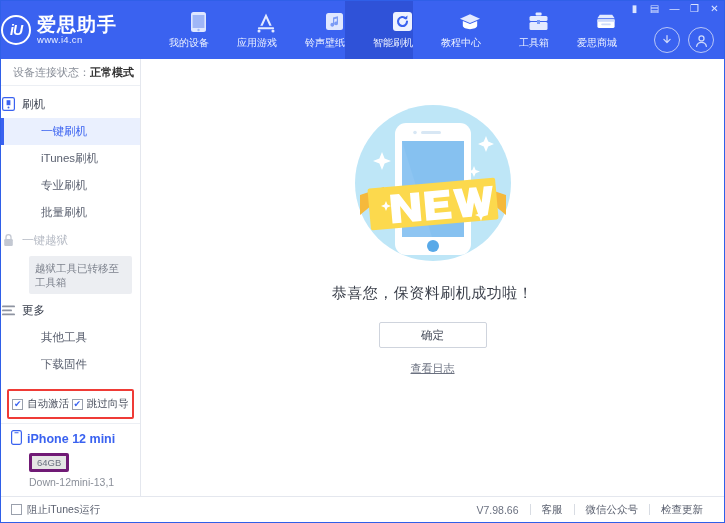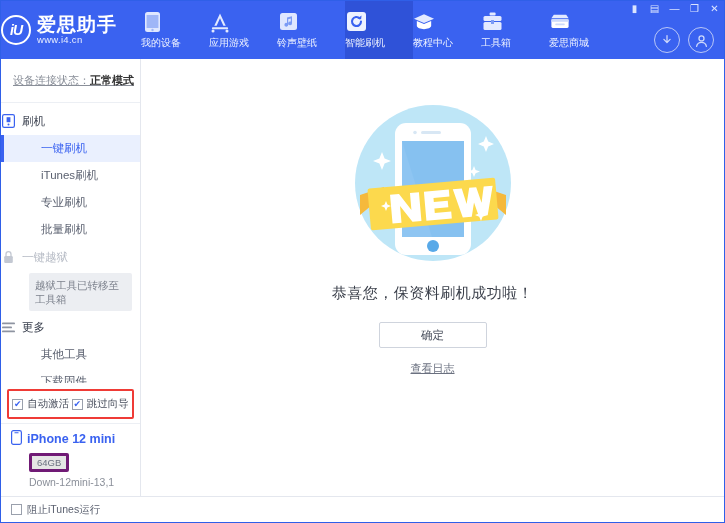--- a/index.html
+++ b/index.html
@@ -36,21 +36,21 @@
     color: #fff; font-size: 14px; font-weight: bold; font-style: italic;
     letter-spacing: -1px;
   }
   .logo-text { display: flex; flex-direction: column; line-height: 1.05; }
   .logo-title { color: #fff; font-size: 19px; font-weight: bold; letter-spacing: 1px; }
   .logo-url { color: #e6ecff; font-size: 9.5px; letter-spacing: .3px; }
 
   .nav { display: flex; align-items: stretch; height: 58px; }
   .nav-item {
     width: 68px; height: 58px;
-    display: flex; flex-direction: column; align-items: flex-start; justify-content: center;
+    display: flex; flex-direction: column; align-items: flex-end; justify-content: center;
     gap: 3px; cursor: pointer;
   }
   .nav-item.active { background: #2f52d8; }
   .nav-ico {
     height: 22px; width: 22px;
     display: flex; align-items: center; justify-content: center;
   }
   .nav-ico svg { display: block; }
   .nav-label { color: #eef2ff; font-size: 10px; white-space: nowrap; }
 
@@ -79,25 +79,24 @@
 
   
   .sidebar {
     width: 140px; min-width: 140px;
     background: #fff;
     border-right: 1px solid #e4e7ee;
     display: flex; flex-direction: column;
     position: relative;
   }
   .conn-status {
-    height: 44px; display: flex; align-items: center;
+    height: 27px; display: flex; align-items: center;
     padding-left: 12px; font-size: 11px; color: #8a8f99;
     border-bottom: 1px solid #eceff4;
     white-space: nowrap;
-    text-decoration: underline;
   }
   .conn-status b { color: #333; font-weight: bold; }
 
   .menu { flex: 1; overflow: hidden; padding-top: 4px; }
   .sec-head {
     height: 28px; display: flex; align-items: center; gap: 7px;
     font-size: 11.5px; color: #3c4250;
   }
   .sec-head.dim { color: #b5bac4; }
   .sec-ico { width: 14px; height: 14px; display: flex; align-items: center; justify-content: center; }
@@ -435,15 +434,24 @@
 
     </div>
 
   </div>
 
   <div class="statusbar">
     <label class="sb-left">
       <span class="sb-chk"></span>
       <span class="sb-text">阻止iTunes运行</span>
     </label>
+    <div class="sb-right">
+      <span class="ver">V7.98.66</span>
+      <i class="sb-sep"></i>
+      <span>客服</span>
+      <i class="sb-sep"></i>
+      <span>微信公众号</span>
+      <i class="sb-sep"></i>
+      <span>检查更新</span>
+    </div>
   </div>
 
 </div>
 
 </body></html>

